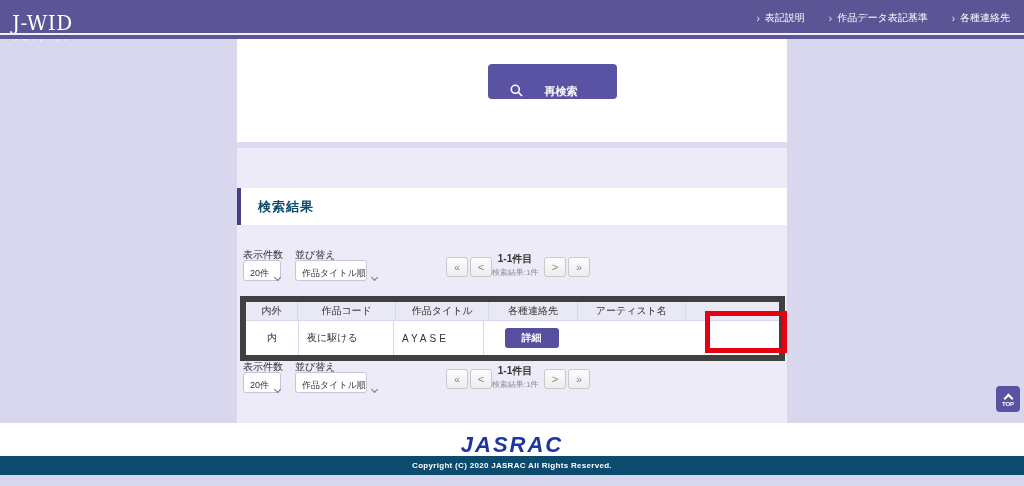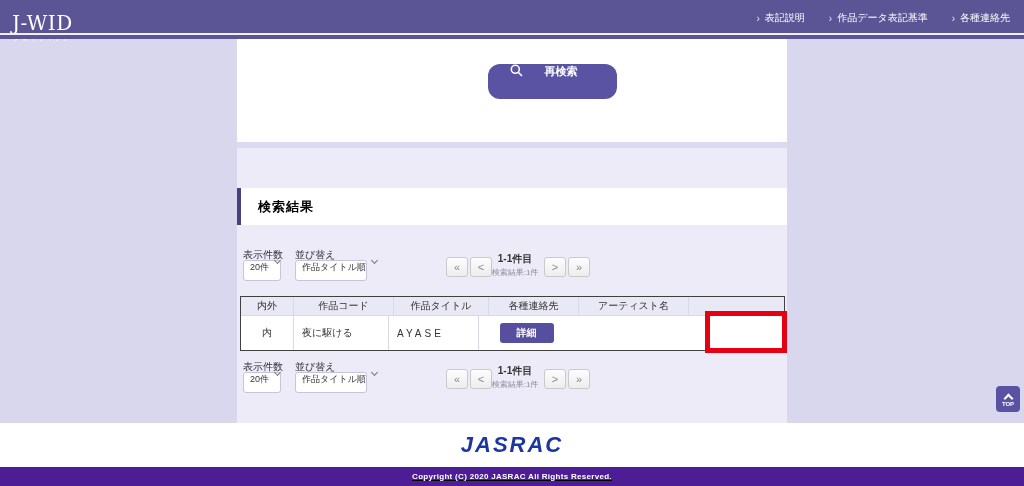--- a/index.html
+++ b/index.html
@@ -23,46 +23,46 @@
 
   
   .center-col { position:absolute; left:237px; top:39px; width:550px; height:384px; background:#ecebf7; }
   .card { position:absolute; left:237px; top:39px; width:550px; height:103px; background:#fff; }
   .card-strip { position:absolute; left:237px; top:142px; width:550px; height:6px; background:#dbdaf0; }
 
   .btn-clear { position:absolute; left:407px; top:66px; width:73px; height:31px; background:#fff;
     border:1px solid #aba7cd; border-radius:4px; color:#433d76; font-size:11px; font-weight:bold;
     display:flex; align-items:center; justify-content:center; cursor:pointer; }
   .btn-research { position:absolute; left:488px; top:64px; width:129px; height:35px; background:#5a53a3;
-    border:none; border-radius:12px; color:#fff; font-size:11px; font-weight:bold;
-    display:flex; align-items:flex-start; cursor:pointer; }
+    border:none; border-radius:4px; color:#fff; font-size:11px; font-weight:bold;
+    display:flex; align-items:flex-end; cursor:pointer; }
   .btn-research .mag { margin-left:22px; }
   .btn-research .lbl { flex:1; text-align:center; margin-right:18px; }
 
   
   .results-bar { position:absolute; left:237px; top:188px; width:550px; height:37px; background:#fff;
     border-left:4px solid #474080; display:flex; align-items:center; }
-  .results-title { font-size:13px; font-weight:bold; color:#000000; padding-left:17px; letter-spacing:1px; }
+  .results-title { font-size:13px; font-weight:bold; color:#0c4a6e; padding-left:17px; letter-spacing:1px; }
 
   
   .ctl-label { position:absolute; font-size:10px; color:#333; }
   .select { position:absolute; height:21px; background:#fff; border:1px solid #c6c3dd; border-radius:3px;
-    display:flex; align-items:flex-start; font-size:9px; color:#333; padding:0 6px; cursor:pointer; }
+    display:flex; align-items:flex-end; font-size:9px; color:#333; padding:0 6px; cursor:pointer; }
   .select .sel-text { flex:1; white-space:nowrap; }
   .caret { width:5px; height:5px; border-right:1px solid #777; border-bottom:1px solid #777;
     transform:rotate(45deg); margin-left:6px; margin-top:-3px; flex:none; }
   .pg-btn { position:absolute; width:22px; height:20px; background:linear-gradient(#fdfdfd,#ededed);
     border:1px solid #c9c9c9; border-radius:3px; color:#8a8a8a; font-size:11px;
     display:flex; align-items:center; justify-content:center; cursor:pointer; }
   .pg-info { position:absolute; width:70px; text-align:center; }
   .pg-range { font-size:10px; font-weight:bold; color:#333; }
   .pg-total { font-size:8px; color:#8d8a9e; margin-top:1px; }
 
   
-  .table { position:absolute; left:240px; top:296px; width:545px; border:1px solid #404040; background:#fff; }
+  .table { position:absolute; left:240px; top:296px; width:545px; border:6px solid #404040; background:#fff; }
   .trow { display:flex; }
   .trow.head { background:#e9e8f5; }
   .cell { border-right:1px solid #d9d7ea; font-size:10px; color:#333; display:flex; align-items:center; }
   .cell:last-child { border-right:none; }
   .trow.head .cell { height:19px; justify-content:center; border-bottom:1px solid #d9d7ea; }
   .trow.body .cell { height:34px; }
   .c0{width:53px; justify-content:center;} .c1{width:100px; justify-content:center;}
   .c2{width:95px; padding-left:8px;} .c3{width:90px; padding-left:8px; letter-spacing:3px;}
   .c4{width:110px; padding-left:8px; letter-spacing:3px;} .c5{width:95px; justify-content:center;}
   .trow.head .c2,.trow.head .c3,.trow.head .c4{padding-left:0; letter-spacing:0; justify-content:center;}
@@ -76,22 +76,22 @@
     border:none; border-radius:4px; color:#fff; display:flex; flex-direction:column;
     align-items:center; justify-content:center; cursor:pointer; }
   .chev-up { width:7px; height:7px; border-left:2px solid #fff; border-top:2px solid #fff;
     transform:rotate(45deg); margin-top:3px; }
   .btn-top .lbl { font-size:6px; font-weight:bold; margin-top:-1px; }
 
   
   .footer-band { position:absolute; left:0; top:423px; width:1024px; height:44px; background:#fff;
     display:flex; align-items:center; justify-content:center; }
   .jasrac-logo { font-weight:bold; font-style:italic; font-size:22px; color:#1d35a3; letter-spacing:2px; }
-  .copyright-bar { position:absolute; left:0; top:467px; width:1024px; height:19px; background:#4c1d95;
-    display:flex; align-items:center; justify-content:center;text-decoration:underline; }
+  .copyright-bar { position:absolute; left:0; top:456px; width:1024px; height:19px; background:#0c4a6e;
+    display:flex; align-items:center; justify-content:center; }
   .copyright-text { color:#fff; font-size:8px; font-weight:bold; letter-spacing:0.3px; }
 </style>
 </head>
 <body>
 
 <div class="screen">
 
   <div class="header">
     <div class="logo">
       <div class="logo-main">J-WID</div>

